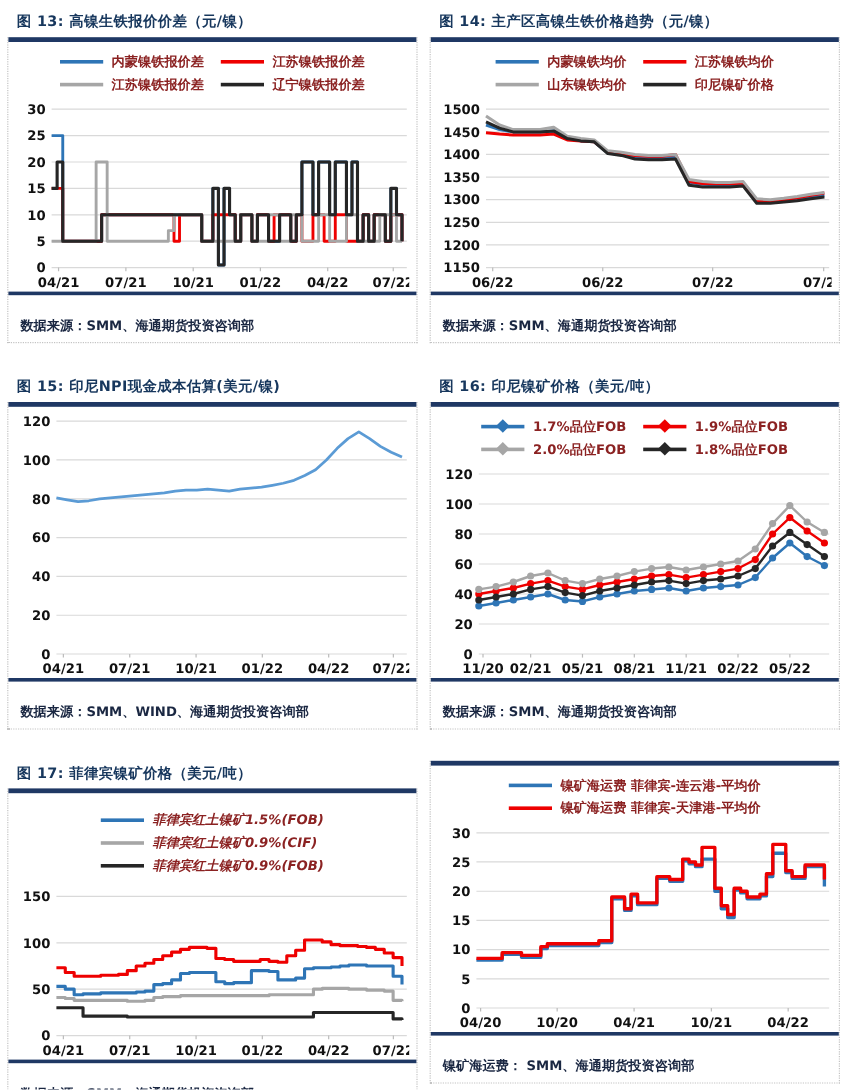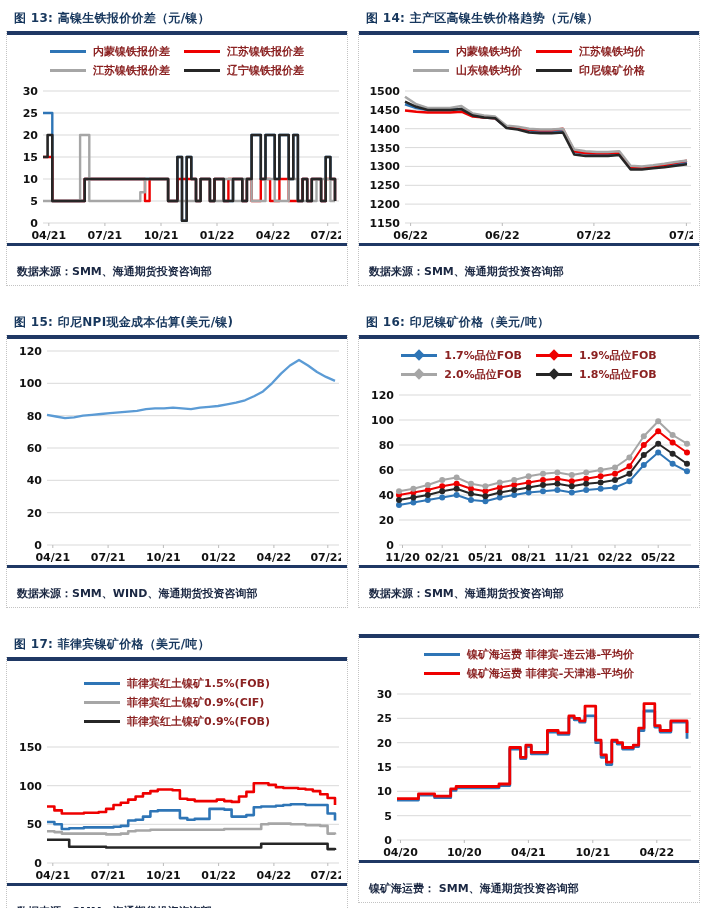--- a/index.html
+++ b/index.html
@@ -7,21 +7,21 @@
   .page{display:grid;grid-template-columns:342px 342px;column-gap:10px;row-gap:26px;padding:8px 2px 0 6px;}
   .panel{display:flex;flex-direction:column;}
   .panel-title{font-size:12px;font-weight:bold;color:#17375D;padding:2px 0 4px 8px;letter-spacing:.3px;white-space:nowrap;overflow:hidden;}
   .panel-box{border-left:1px dotted #c3c3c3;border-right:1px dotted #c3c3c3;border-bottom:1px dotted #c3c3c3;background:#fff;display:flex;flex-direction:column;}
   .top-bar{height:4px;background:#1F3864;margin-bottom:4px;}
   .bottom-bar{height:3px;background:#1F3864;}
   .panel-footer{font-size:11px;font-weight:bold;color:#1a2742;padding:18px 4px 6px 10px;white-space:nowrap;overflow:hidden;}
   .legend{display:grid;justify-content:center;align-content:center;column-gap:14px;row-gap:4px;}
   .legend.grid2{grid-template-columns:auto auto;min-height:44px;}
   .legend.rows{grid-template-columns:auto;min-height:44px;}
-  .legend.rows4{grid-template-columns:auto;min-height:74px;}
+  .legend.rows4{grid-template-columns:auto;min-height:74px;font-style:italic;}
   .legend-item{display:flex;align-items:center;gap:7px;}
   .legend-label{font-size:11px;font-weight:bold;color:#8B2222;white-space:nowrap;}
   .sw{position:relative;width:36px;height:3px;flex:0 0 36px;}
   .sw .dia{position:absolute;left:14px;top:-3px;width:8px;height:8px;transform:rotate(45deg);}
   svg{display:block;margin:0 auto;}
   .ax{font:bold 11px "DejaVu Sans","Liberation Sans",sans-serif;fill:#111;}
 </style>
 </head>
 <body>
 

